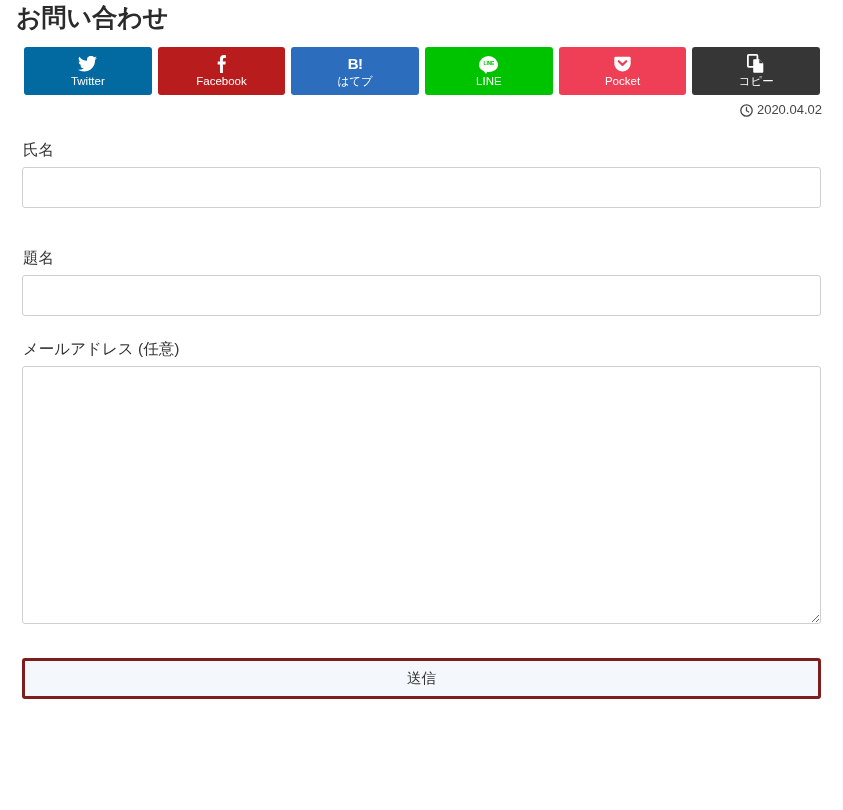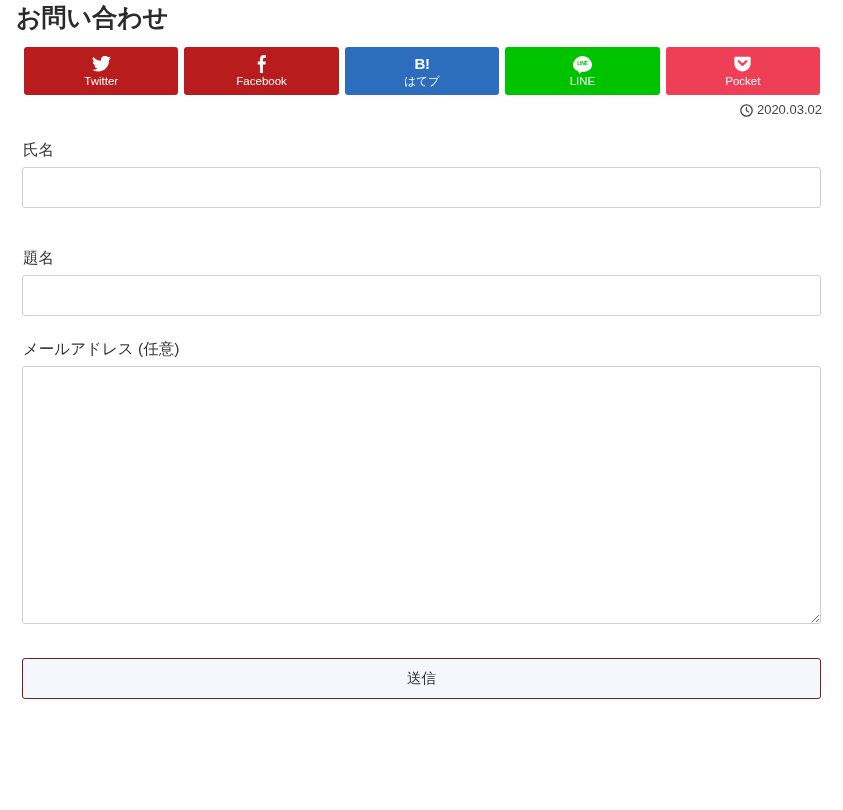--- a/index.html
+++ b/index.html
@@ -171,40 +171,40 @@
   .submit-wrap {
     padding: 0 22px;
     margin-top: 30px;
   }
   .submit-btn {
     display: block;
     width: 100%;
     height: 41px;
     box-sizing: border-box;
     background: #f4f7fb;
-    border: 1px solid #7f1d1d;
+    border: 3px solid #7f1d1d;
     border-radius: 3px;
     font-family: inherit;
     font-size: 14.5px;
     color: #333333;
     cursor: pointer;
     text-align: center;
     line-height: 27px;
   }
 </style>
 </head>
 <body>
 
 <div class="page">
 
   <h1 class="page-title">お問い合わせ</h1>
 
   <div class="share-row">
 
-    <a class="share-btn" href="#" style="background:#b91c1c">
+    <a class="share-btn" href="#" style="background:#0369a1">
       <span class="share-icon">
         <svg width="19" height="16" viewBox="0 0 24 20" aria-hidden="true">
           <path fill="#ffffff" d="M24 2.4a9.6 9.6 0 0 1-2.83.79A4.95 4.95 0 0 0 23.34.38a9.8 9.8 0 0 1-3.13 1.2A4.92 4.92 0 0 0 11.6 6.0 13.97 13.97 0 0 1 1.67.9a4.93 4.93 0 0 0 1.52 6.57A4.87 4.87 0 0 1 .96 6.85v.06a4.93 4.93 0 0 0 3.95 4.83 4.95 4.95 0 0 1-2.22.09 4.93 4.93 0 0 0 4.6 3.42A9.88 9.88 0 0 1 0 17.3a13.94 13.94 0 0 0 7.55 2.21c9.05 0 14-7.5 14-14v-.64A9.94 9.94 0 0 0 24 2.4z"></path>
         </svg>
       </span>
       <span class="share-label">Twitter</span>
     </a>
 
     <a class="share-btn" href="#" style="background:#b91c1c">
       <span class="share-icon">
@@ -234,31 +234,41 @@
     <a class="share-btn" href="#" style="background:#ef3f56">
       <span class="share-icon">
         <svg width="17" height="17" viewBox="0 0 20 20" aria-hidden="true">
           <path fill="#ffffff" d="M2 2h16a1.6 1.6 0 0 1 1.6 1.6v6.2c0 5.3-4.3 9.6-9.6 9.6S.4 15.1.4 9.8V3.6A1.6 1.6 0 0 1 2 2z"></path>
           <path fill="none" stroke="#ef3f56" stroke-width="2.6" stroke-linecap="round" stroke-linejoin="round" d="M5.6 7.4l4.4 4.2 4.4-4.2"></path>
         </svg>
       </span>
       <span class="share-label">Pocket</span>
     </a>
 
+    <a class="share-btn" href="#" style="background:#363636">
+      <span class="share-icon">
+        <svg width="18" height="19" viewBox="0 0 18 19" aria-hidden="true">
+          <rect x="0.9" y="0.9" width="9.5" height="12" rx="0.8" fill="none" stroke="#ffffff" stroke-width="1.8"></rect>
+          <path fill="#ffffff" d="M6.2 5.2h6.1l4 4v8.6a.9.9 0 0 1-.9.9H7.1a.9.9 0 0 1-.9-.9V6.1a.9.9 0 0 1 .9-.9z"></path>
+          <path fill="#363636" d="M12.3 5.2l4 4h-4z"></path>
+        </svg>
+      </span>
+      <span class="share-label">コピー</span>
+    </a>
 
   </div>
 
   <div class="date-row">
     <span style="display:flex;align-items:center;">
       <svg width="13" height="13" viewBox="0 0 16 16" aria-hidden="true">
         <circle cx="8" cy="8" r="7" fill="none" stroke="#444444" stroke-width="1.6"></circle>
         <path d="M8 4.2V8.3l2.7 1.6" fill="none" stroke="#444444" stroke-width="1.5" stroke-linecap="round"></path>
       </svg>
     </span>
-    <span>2020.03.02</span>
+    <span>2020.04.02</span>
   </div>
 
   <form class="form-area">
 
     <div class="field">
       <label class="field-label">氏名</label>
       <input class="text-input" type="text" placeholder="" style="">
     </div>
 
     <div class="gap-name"></div>

